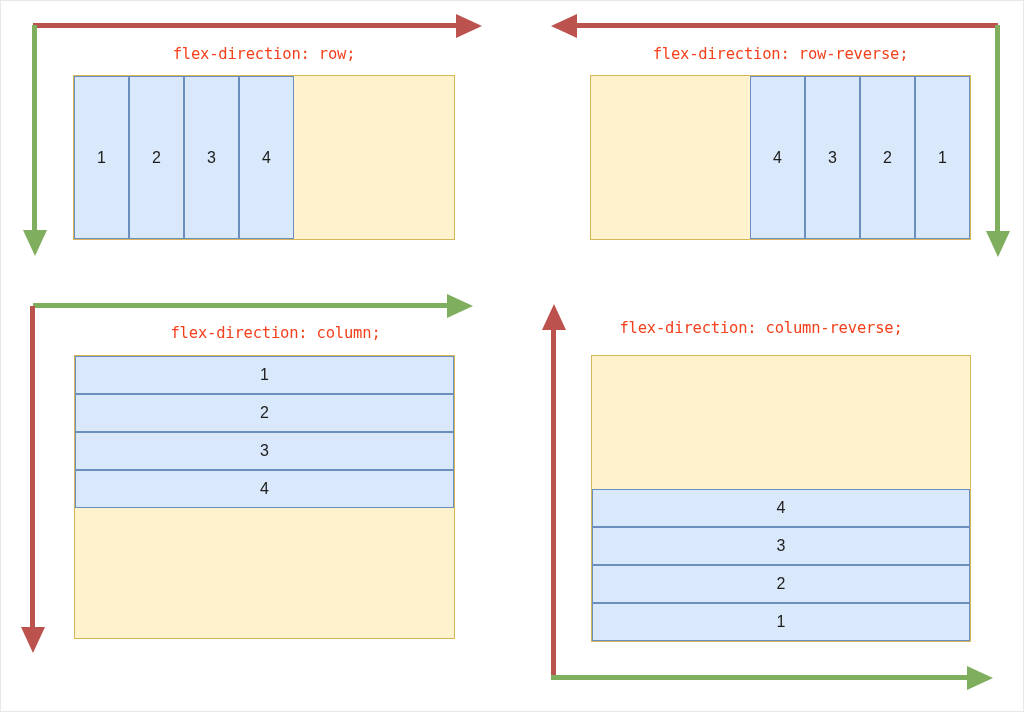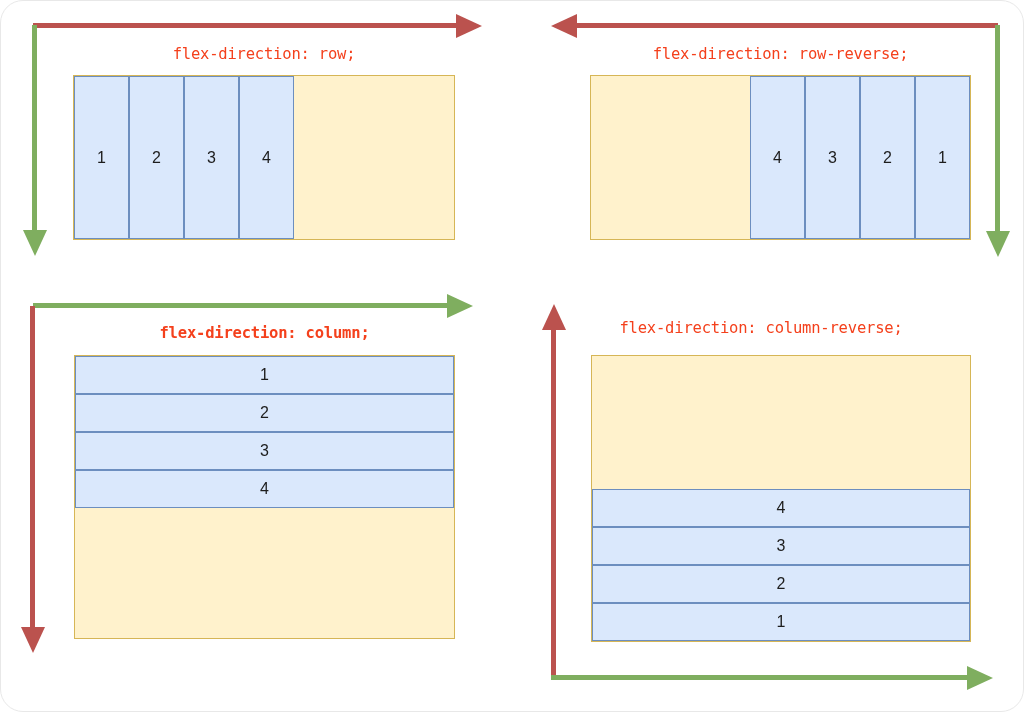--- a/index.html
+++ b/index.html
@@ -1,21 +1,21 @@
 <!DOCTYPE html>
 <html style="--arrow-red: #bb524e; --arrow-green: #7fae5f; --label-color: #f4401c; --container-fill: #fff2cc; --container-border: #d6b656; --item-fill: #dae8fc; --item-border: #6c8ebf; --number-color: #1d1d1d;"><head>
 <meta charset="utf-8">
 <style>
   html,body{margin:0;padding:0;background:#fff;}
   .frame{
     position:relative;
     width:1024px;height:712px;
     background:#fff;
     border:1px solid #e8e8e8;
-    border-radius:23px;
+    border-radius:0;
     overflow:hidden;
     font-family:"Liberation Sans", sans-serif;
     box-sizing:border-box;
   }
   
   .arrow-line-h{position:absolute;height:5px;}
   .arrow-line-v{position:absolute;width:5px;}
   .red{background:var(--arrow-red);}
   .green{background:var(--arrow-green);}
   .head{position:absolute;width:0;height:0;}
@@ -96,21 +96,21 @@
       <div class="item">3</div>
       <div class="item">4</div>
     </div>
   </section>
 
   <section>
     <div class="arrow-line-h green" style="left:32px;top:302px;width:415px;"></div>
     <div class="head head-right green" style="left:446px;top:293px;"></div>
     <div class="arrow-line-v red" style="left:29px;top:305px;height:322px;"></div>
     <div class="head head-down red" style="left:20px;top:626px;"></div>
-    <div class="label" style="left:73px;top:323px;width:381px;font-weight:bold;">flex-direction: column;</div>
+    <div class="label" style="left:84px;top:323px;width:381px;">flex-direction: column;</div>
     <div class="container vert" style="left:73px;top:354px;width:381px;height:284px;" data-direction="column">
       <div class="item">1</div>
       <div class="item">2</div>
       <div class="item">3</div>
       <div class="item">4</div>
     </div>
   </section>
 
   <section>
     <div class="head head-up red" style="left:541px;top:303px;"></div>

